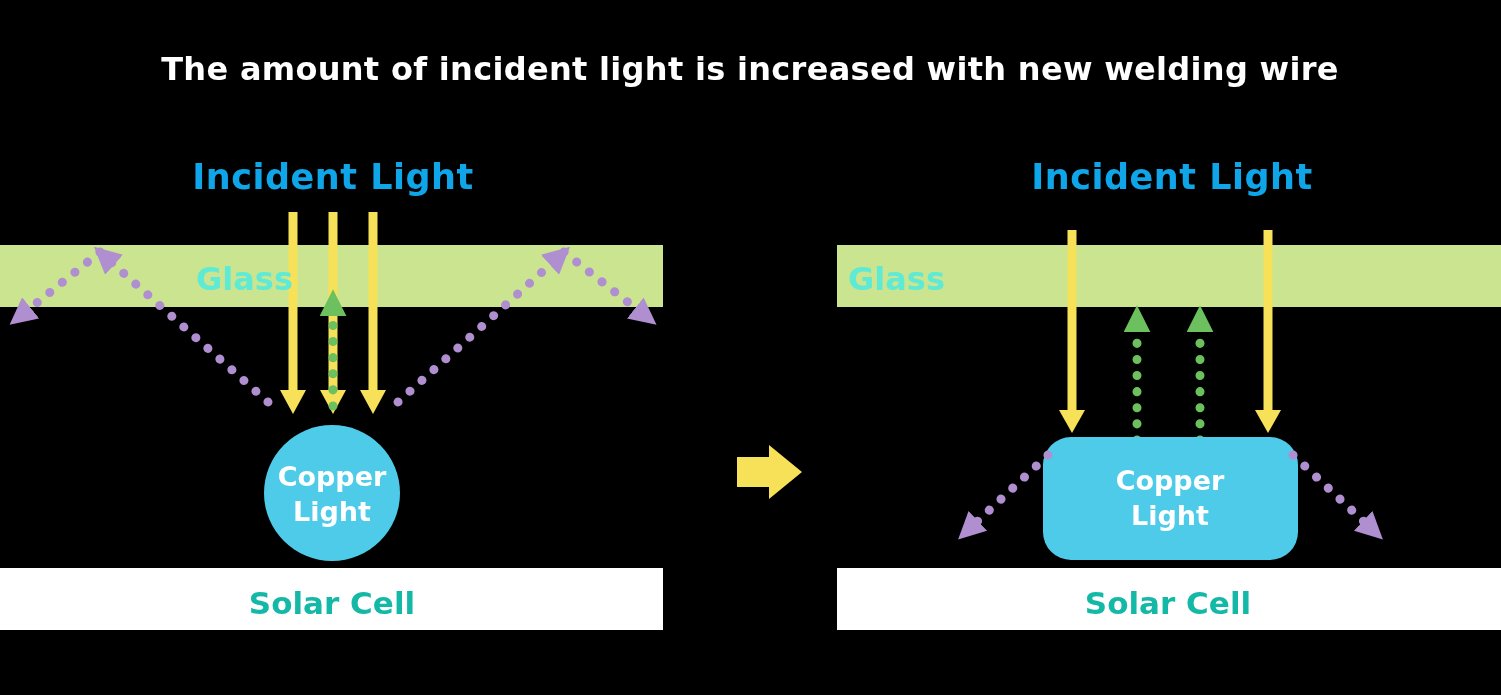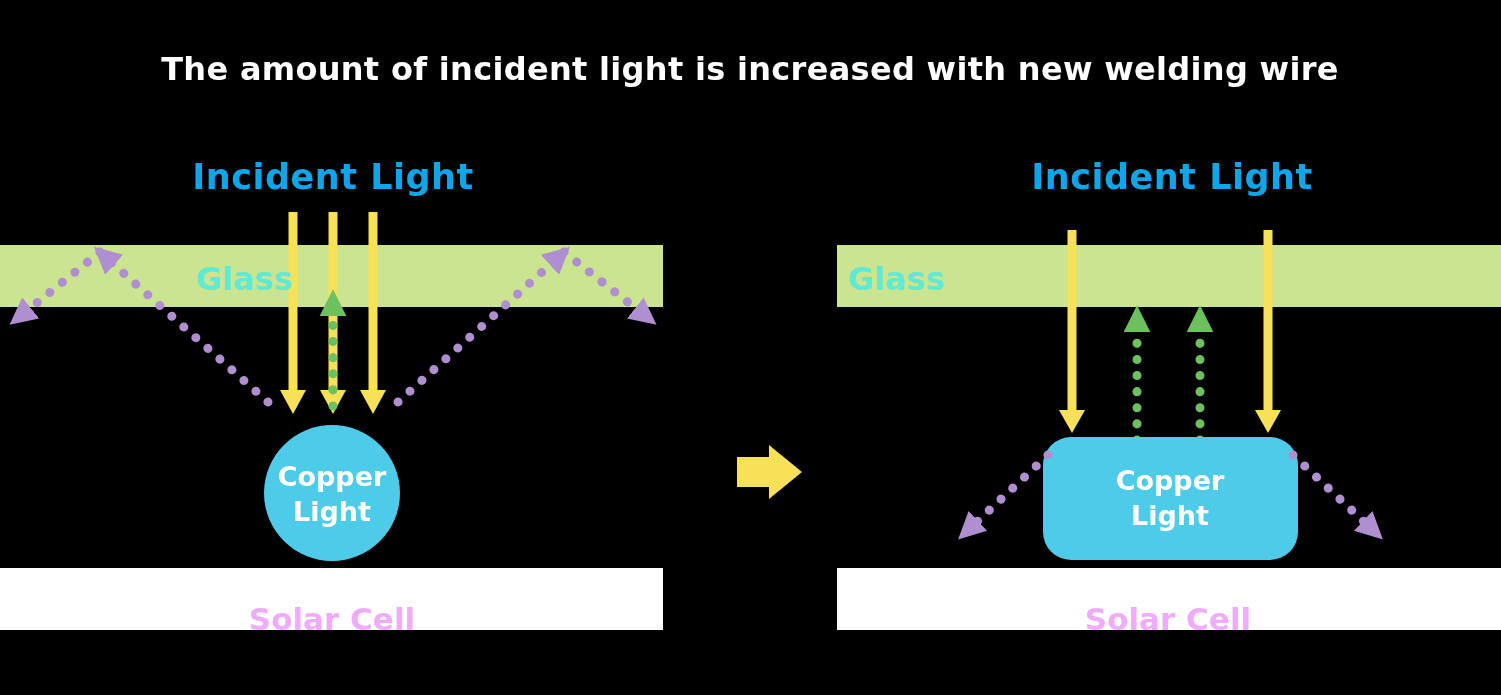--- a/index.html
+++ b/index.html
@@ -11,21 +11,21 @@
   .title{
     position:absolute;left:750px;top:50px;transform:translateX(-50%);
     color:#fff;font-size:32px;font-weight:bold;white-space:nowrap;letter-spacing:.3px;
   }
   .incident{color:#0ea5e9;font-size:35px;transform:translateX(-50%);letter-spacing:.5px;}
   .glass-label{color:#5eead4;font-size:32px;}
   .component-label{
     position:absolute;color:#ffffff;font-size:27px;font-weight:bold;
     text-align:center;transform:translate(-50%,-50%);line-height:1.3;
   }
-  .solar-label{color:#f0abfc;font-size:31px;transform:translateX(-50%);margin-top:16px;}
+  .solar-label{color:#14b8a6;font-size:31px;transform:translateX(-50%);}
   svg.layer{position:absolute;left:0;top:0;}
 </style>
 </head>
 <body>
 
 <div class="canvas">
 
   <svg class="layer" width="1501" height="695">
     <defs>
       <marker id="ah-purple" viewBox="0 0 10 10" refX="6" refY="5" markerWidth="3" markerHeight="3" orient="auto">

